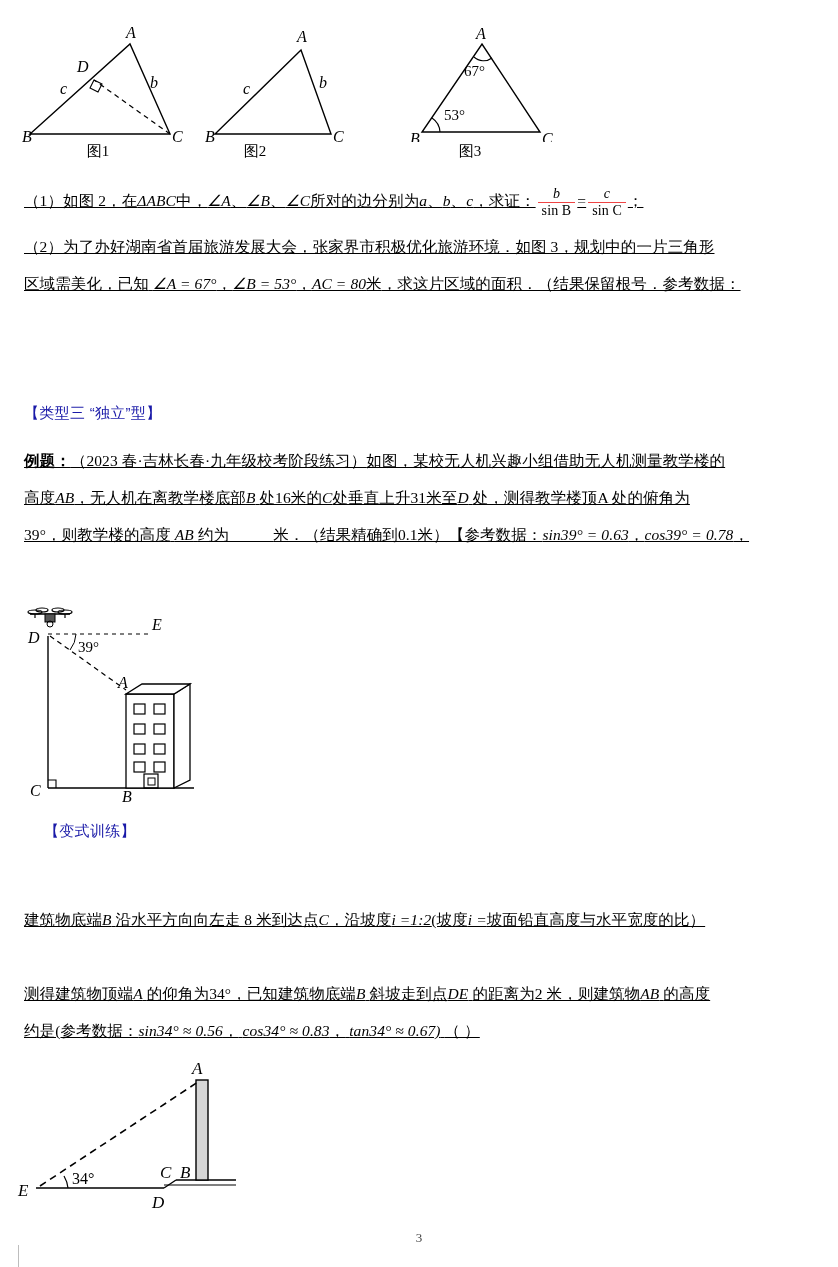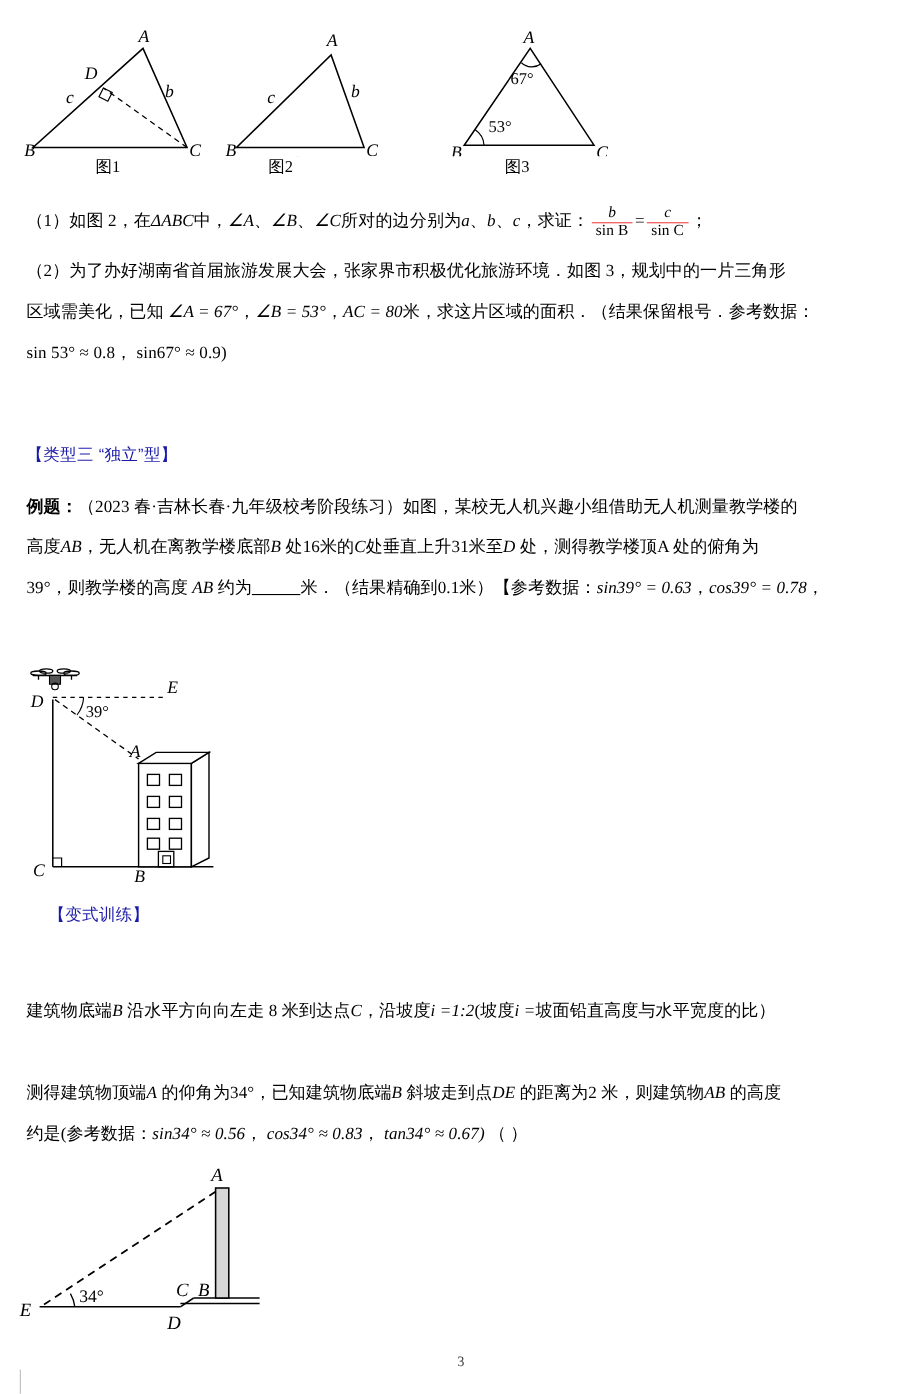--- a/index.html
+++ b/index.html
@@ -24,20 +24,21 @@
   }
 
   
   .para {
     position: absolute;
     font-size: 15.5px;
     line-height: 37px;
     letter-spacing: 0.1px;
     text-align: justify;
     color: #000;
+    text-decoration: underline;
   }
   .heading {
     position: absolute;
     font-family: "Liberation Sans", "DejaVu Sans", sans-serif;
     font-weight: normal;
     font-size: 15px;
     color: #1a1aa8;
     letter-spacing: 0.3px;
   }
   .mi { font-style: italic; font-family: "Liberation Serif", serif; }
@@ -150,24 +151,20 @@
       </span><span>；</span>
   </div>
 
   <div class="para" style="left:24px; top:228px; width:792px;">（2）为了办好湖南省首届旅游发展大会，张家界市积极优化旅游环境．如图 3，规划中的一片三角形</div>
 
   <div class="para" style="left:24px; top:265px; width:792px;">
     <span>区域需美化，已知</span>
     <span class="mi">∠A = 67°</span><span>，</span><span class="mi">∠B = 53°</span><span>，</span><span class="mi">AC = 80</span><span>米</span><span>，求这片区域的面积．（结果保留根号．参考数据：</span>
   </div>
 
-  <div class="para" style="left:24px; top:302px; width:792px;">
-    <span>sin 53° ≈ 0.8</span><span>，</span>
-    <span>sin67° ≈ 0.9)</span>
-  </div>
 
   <div class="heading" style="left: 24px; top: 404px; color: rgb(26, 26, 168);">【类型三 “独立”型】</div>
 
   <div class="para" style="left:24px; top:442px; width:792px;">
     <span class="bold">例题：</span><span>（2023 春·吉林长春·九年级校考阶段练习）</span><span>如图，某校无人机兴趣小组借助无人机测量教学楼的</span>
   </div>
 
   <div class="para" style="left:24px; top:479px; width:792px;">
     <span>高度</span><span class="mi">AB</span><span>，无人机在离教学楼底部</span><span class="mi">B</span>
     <span>处16米的</span><span class="mi">C</span><span>处垂直上升31米至</span><span class="mi">D</span>

